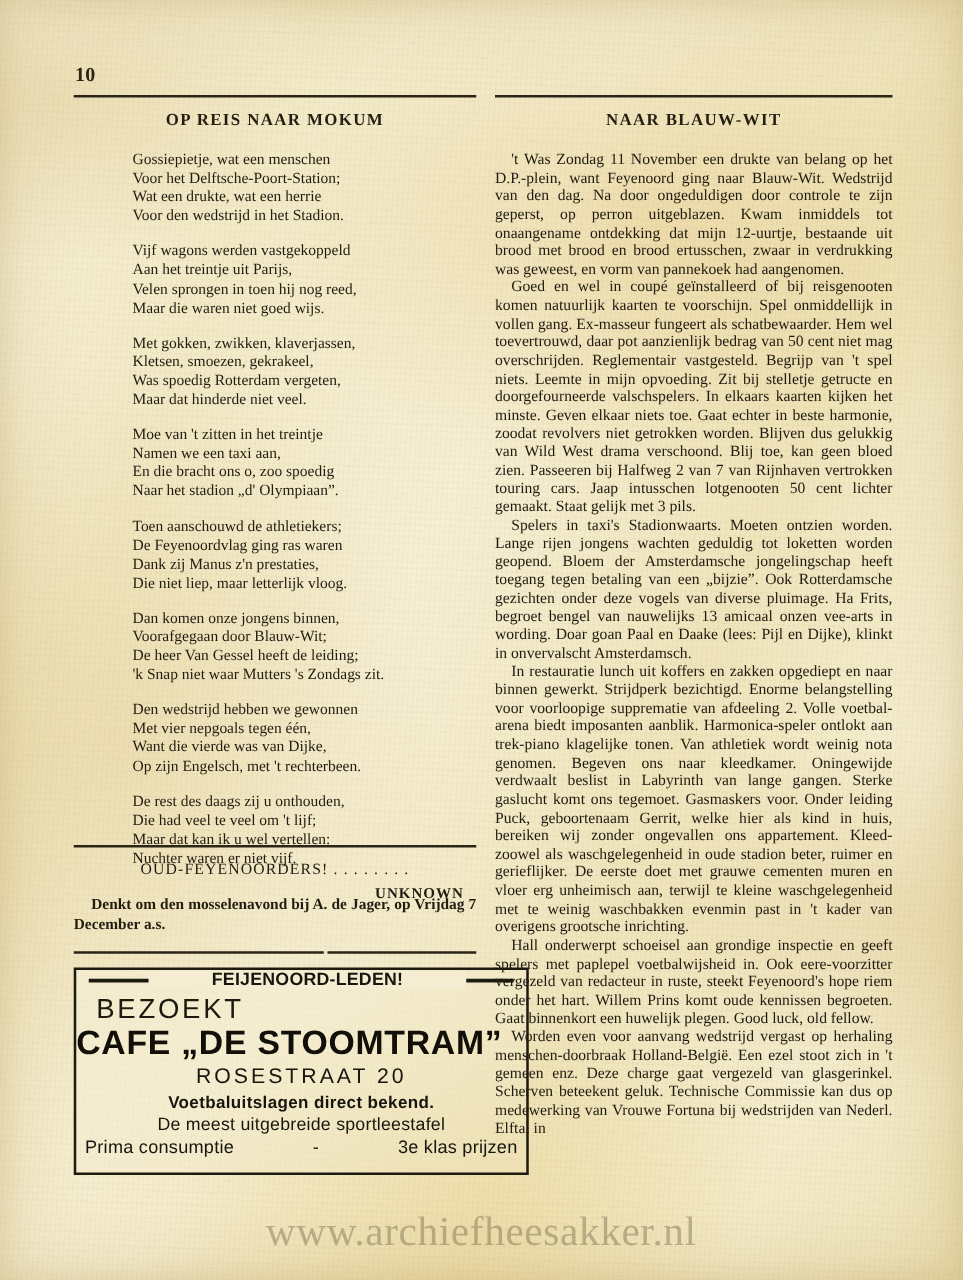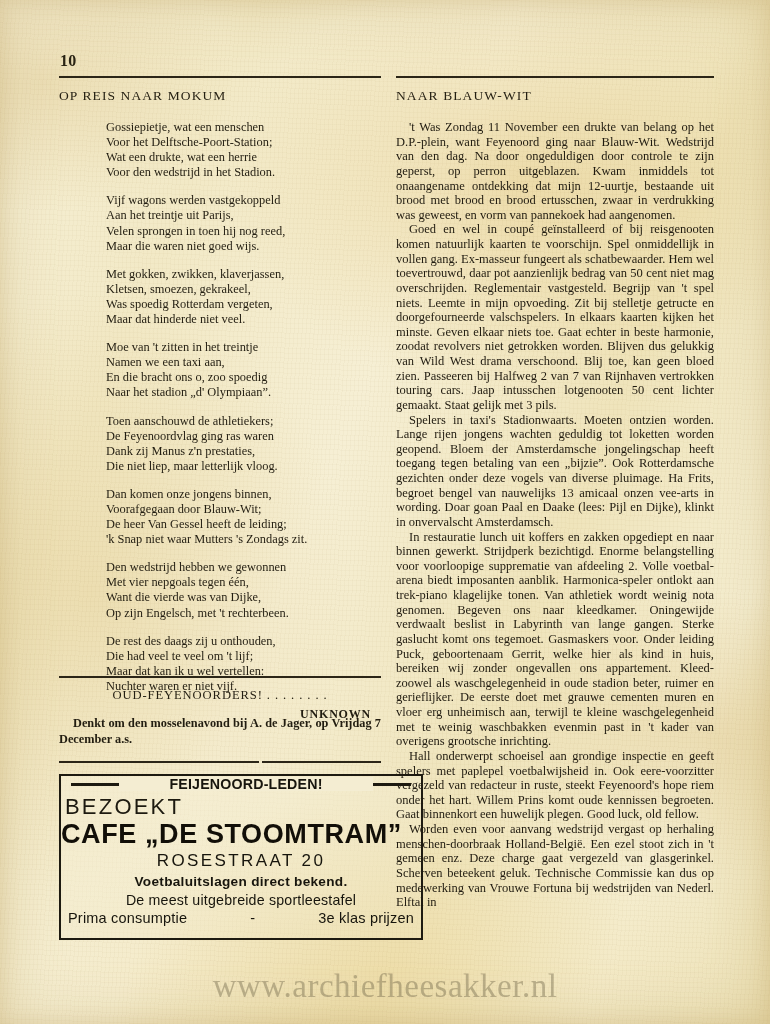--- a/index.html
+++ b/index.html
@@ -89,23 +89,24 @@
   .col-right {
     position: absolute;
     left: 396px;
     top: 88px;
     width: 318px;
   }
 
   h2.headline {
     margin: 0;
     font-family: "Liberation Serif", serif;
-    font-weight: normal;
+    font-weight: bold;
     font-size: 13.5px;
     letter-spacing: 1.1px;
+    text-align: center;
     color: #241f12;
   }
   .headline-left { margin-top: 8px; }
   .headline-right { margin-top: 8px; }
 
   
   .poem {
     margin-top: 16px;
     padding-left: 47px;
   }
@@ -226,21 +227,21 @@
   .ad-line {
     text-align: center;
     line-height: 1;
   }
   .ad-bezoekt {
     margin-top: 20px;
     font-size: 22px;
     font-weight: normal;
     letter-spacing: 2.2px;
     text-align: left;
-    padding-left: 4px;
+    padding-left: 16px;
     color: #1d1a10;
   }
   .ad-cafe {
     margin-top: 3px;
     font-size: 27px;
     font-weight: bold;
     letter-spacing: 0.6px;
     text-align: left;
     color: #120f08;
   }

